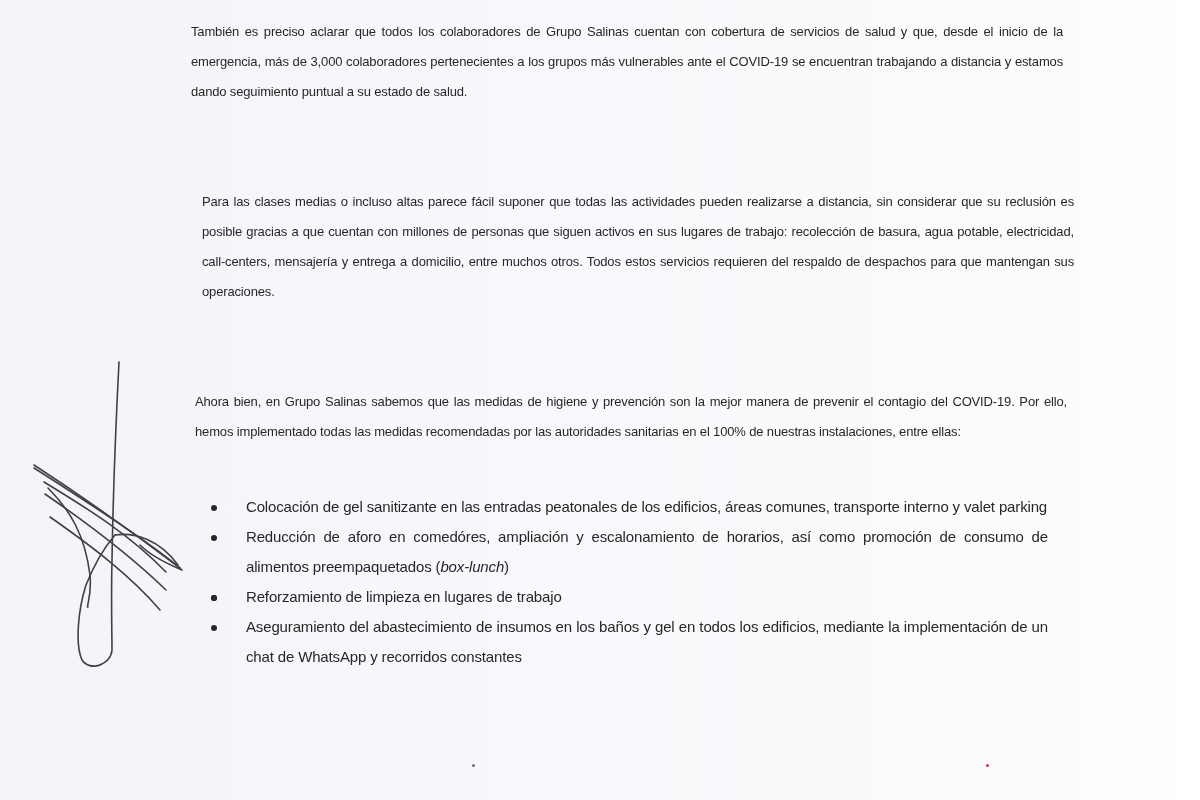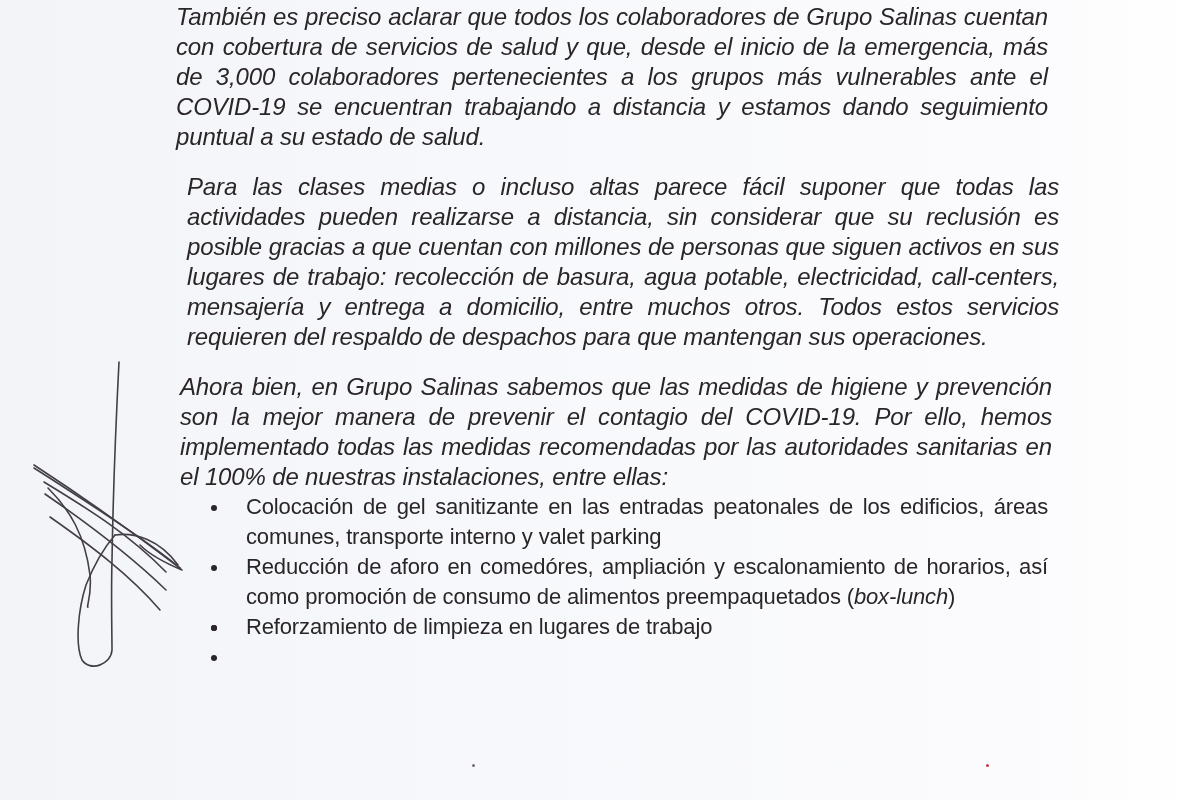--- a/index.html
+++ b/index.html
@@ -15,43 +15,42 @@
       font-family: "Liberation Sans", sans-serif;
       color: #2a2628;
     }
     .page {
       position: absolute;
       left: 176px;
       top: 0;
       width: 872px;
     }
     p.para {
-      margin: 0;
-      font-size: 24px;
+      margin: 15px;
+      font-size: 13px;
       line-height: 30px;
       text-align: justify;
       letter-spacing: -0.15px;
-      font-style: italic;
     }
     .p1 { position: absolute; top: 2px; left: 0; width: 872px; }
     .p2 { position: absolute; top: 172px; left: 11px; width: 872px; }
     .p3 { position: absolute; top: 372px; left: 4px; width: 872px; }
     ul.bullets {
       position: absolute;
       top: 492px;
       left: 0;
       width: 872px;
       margin: 0;
       padding: 0;
       list-style: none;
     }
     ul.bullets li {
       position: relative;
       padding-left: 70px;
-      font-size: 22px;
+      font-size: 15px;
       line-height: 30px;
       text-align: justify;
       letter-spacing: -0.15px;
     }
     ul.bullets li .dot {
       position: absolute;
       left: 35px;
       top: 13px;
       width: 6px;
       height: 6px;
@@ -106,18 +105,19 @@
     </li>
     <li>
       <span class="dot"></span>
     </li>
     <li>
       <span class="dot"></span>
       <span>Reforzamiento de limpieza en lugares de trabajo</span>
     </li>
     <li>
       <span class="dot"></span>
+      <span>Aseguramiento del abastecimiento de insumos en los baños y gel en todos los edificios, mediante la implementación de un chat de WhatsApp y recorridos constantes</span>
     </li>
   </ul>
 </div>
 
 <span class="speck" style="left:472px; top:764px; background:#7a6a70;"></span>
 <span class="speck" style="left:986px; top:764px; background:#c23a4a;"></span>
 
 </body></html>

